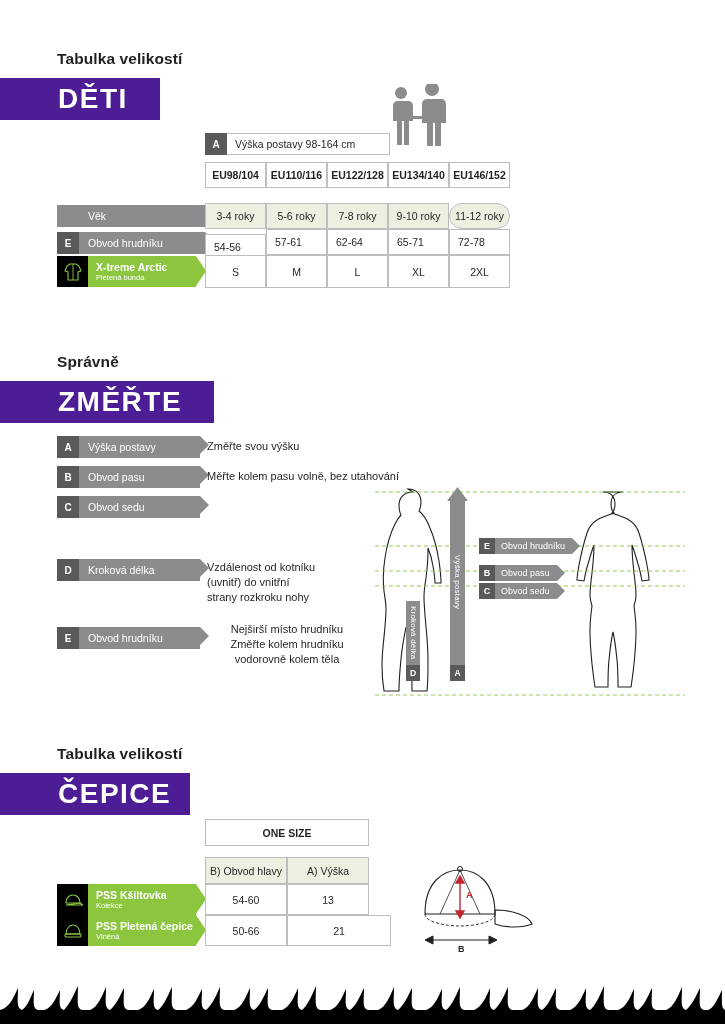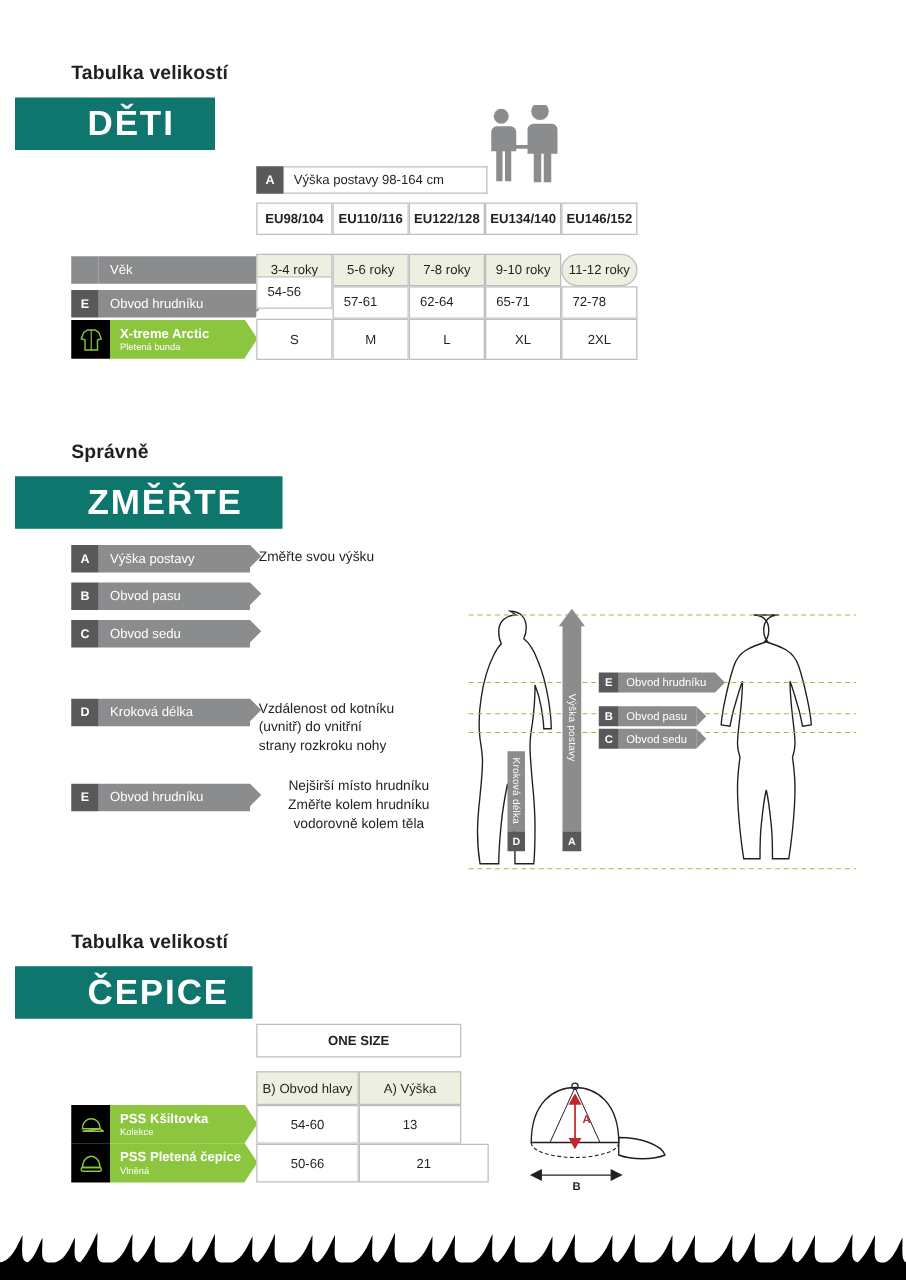--- a/index.html
+++ b/index.html
@@ -25,22 +25,22 @@
   
   .sec-title {
     position: absolute;
     font-size: 15.5px;
     font-weight: bold;
     color: #231f20;
     letter-spacing: 0.1px;
   }
   .black-banner {
     position: absolute;
-    left: 12px;
-    background: #0f766e;
+    left: 0;
+    background: #4c1d95;
     color: #ffffff;
     display: flex;
     align-items: center;
   }
   .black-banner span {
     font-size: 28px;
     font-weight: bold;
     letter-spacing: 1.5px;
     padding-left: 58px;
   }
@@ -257,21 +257,21 @@
   <div style="position:absolute; left:57px; top:205px; width:22px; height:22px; background:#8a8c8e;"></div>
   <div class="arrow-label" style="position:absolute; left:79px; top:205px; width:117px; height:22px;">Věk</div>
   <div class="cell shade" style="left:205px; top:203px; width:61px; height:26px;">3-4 roky</div>
   <div class="cell shade" style="left:266px; top:203px; width:61px; height:26px;">5-6 roky</div>
   <div class="cell shade" style="left:327px; top:203px; width:61px; height:26px;">7-8 roky</div>
   <div class="cell shade" style="left:388px; top:203px; width:61px; height:26px;">9-10 roky</div>
   <div class="cell shade" style="left:449px; top:203px; width:61px; height:26px;border-radius:13px;">11-12 roky</div>
 
   <div class="badge" style="position:absolute; left:57px; top:232px; width:22px; height:22px;">E</div>
   <div class="arrow-label" style="position:absolute; left:79px; top:232px; width:117px; height:22px;">Obvod hrudníku</div>
-  <div class="cell" style="left:205px; top:221px; width:61px; height:26px; justify-content:flex-start; padding-left:8px;">54-56</div>
+  <div class="cell" style="left:205px; top:234px; width:61px; height:26px; justify-content:flex-start; padding-left:8px;">54-56</div>
   <div class="cell" style="left:266px; top:229px; width:61px; height:26px; justify-content:flex-start; padding-left:8px;">57-61</div>
   <div class="cell" style="left:327px; top:229px; width:61px; height:26px; justify-content:flex-start; padding-left:8px;">62-64</div>
   <div class="cell" style="left:388px; top:229px; width:61px; height:26px; justify-content:flex-start; padding-left:8px;">65-71</div>
   <div class="cell" style="left:449px; top:229px; width:61px; height:26px; justify-content:flex-start; padding-left:8px;">72-78</div>
 
   <div class="prod-row" style="left:57px; top:256px;">
     <div class="prod-icon">
       <svg width="20" height="20" viewBox="0 0 20 20">
         <path d="M7 2 L4 4 L2 9 l3 1 v8 h10 v-8 l3 -1 l-2 -5 l-3 -2 z" fill="none" stroke="#8cc63f" stroke-width="1.1"></path>
         <path d="M10 2 v16" stroke="#8cc63f" stroke-width="0.9"></path>
@@ -293,20 +293,21 @@
   <div class="black-banner" style="top:381px; width:214px; height:42px;">
     <span>ZMĚŘTE</span>
   </div>
 
   <div class="badge" style="position:absolute; left:57px; top:436px; width:22px; height:22px;">A</div>
   <div class="arrow-label" style="position:absolute; left:79px; top:436px; width:112px; height:22px;">Výška postavy</div>
   <div class="note" style="left:207px; top:439px; width:300px;">Změřte svou výšku</div>
 
   <div class="badge" style="position:absolute; left:57px; top:466px; width:22px; height:22px;">B</div>
   <div class="arrow-label" style="position:absolute; left:79px; top:466px; width:112px; height:22px;">Obvod pasu</div>
+  <div class="note" style="left:207px; top:469px; width:320px;">Měřte kolem pasu volně, bez utahování</div>
 
   <div class="badge" style="position:absolute; left:57px; top:496px; width:22px; height:22px;">C</div>
   <div class="arrow-label" style="position:absolute; left:79px; top:496px; width:112px; height:22px;">Obvod sedu</div>
 
   <div class="badge" style="position:absolute; left:57px; top:559px; width:22px; height:22px;">D</div>
   <div class="arrow-label" style="position:absolute; left:79px; top:559px; width:112px; height:22px;">Kroková délka</div>
   <div class="note" style="left:207px; top:560px; width:150px; white-space:pre-line;">Vzdálenost od kotníku
 (uvnitř) do vnitřní
 strany rozkroku nohy</div>
 

